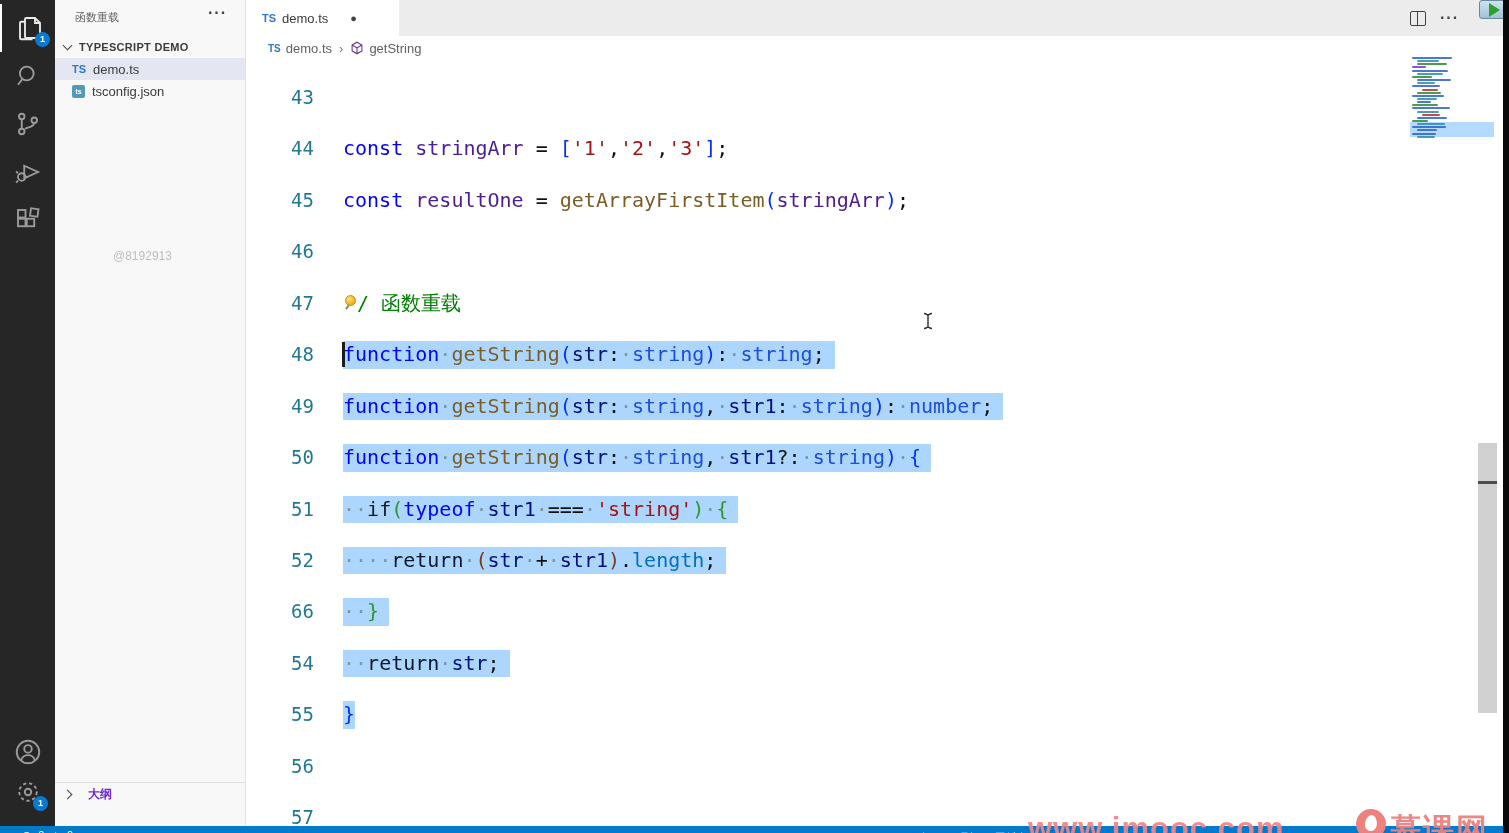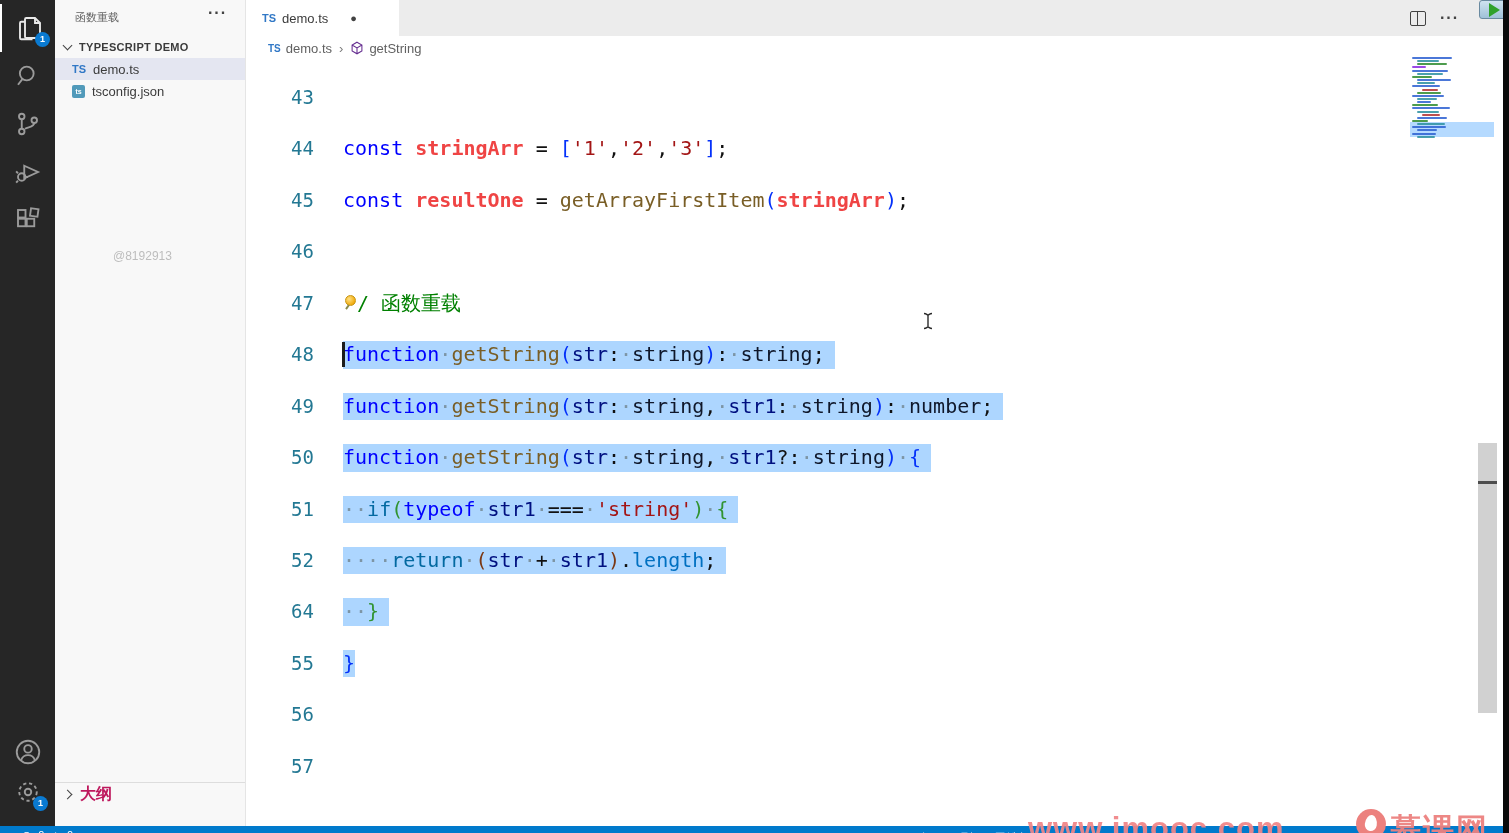--- a/index.html
+++ b/index.html
@@ -23,21 +23,21 @@
   .sb-section{position:absolute;left:0;top:36px;width:100%;height:22px;display:flex;align-items:center;font-size:11px;font-weight:bold;color:#3b3b3b;letter-spacing:.3px;cursor:pointer;}
   .chev{display:inline-block;width:6px;height:6px;border-top:1.5px solid #424242;border-right:1.5px solid #424242;}
   .chev.down{transform:rotate(135deg);margin:0 8px 3px 9px;}
   .chev.right{transform:rotate(45deg);margin:0 9px 0 9px;}
   .sb-file{position:absolute;left:0;width:100%;height:22px;display:flex;align-items:center;font-size:13px;color:#3b3b3b;cursor:pointer;}
   .sb-file.selected{background:#e4e6f1;}
   .ts-badge{color:#3178c6;font-size:11px;font-weight:bold;margin:0 7px 0 17px;}
   .tsconf-icon{display:inline-block;width:13px;height:13px;background:#519aba;border-radius:2px;color:#fff;
                font-size:7px;line-height:13px;text-align:center;font-weight:bold;margin:0 7px 0 17px;}
   .sb-mark{position:absolute;left:58px;top:249px;font-size:12px;color:#bdbdbd;}
-  .sb-panel{position:absolute;left:0;width:100%;height:22px;border-top:1px solid #ddd;display:flex;align-items:center;font-size:16px;font-weight:600;color:#be185d;cursor:pointer;}
+  .sb-panel{position:absolute;left:0;width:100%;height:22px;border-top:1px solid #ddd;display:flex;align-items:center;font-size:12px;font-weight:600;color:#6d28d9;cursor:pointer;gap:8px;}
   .sb-panel.p1{top:782px;}.sb-panel.p2{top:804px;margin-top:36px;}
 
   
   .egroup{position:absolute;left:246px;top:0;width:1263px;height:826px;background:#fff;}
   .tabbar{position:absolute;left:0;top:0;width:100%;height:36px;background:#ececec;}
   .tab{position:absolute;left:0;top:0;width:153px;height:36px;background:#fff;display:flex;align-items:center;cursor:pointer;}
   .tab .ts-badge{margin:0 6px 0 16px;font-size:11px;}
   .tab-label{font-size:13px;color:#3b3b3b;}
   .mod-dot{margin-left:22px;font-size:11px;color:#424242;}
   .tab-actions{position:absolute;right:8px;top:0;height:36px;display:flex;align-items:center;gap:14px;}
@@ -77,21 +77,21 @@
   .bstrip{position:absolute;left:1503px;top:0;width:6px;height:833px;background:#0a0a0a;}
   .status{position:absolute;left:0;top:826px;width:1503px;height:7px;background:#007acc;overflow:hidden;cursor:pointer;}
   .st-left{position:absolute;left:22px;top:3px;color:#fff;font-size:11px;letter-spacing:2px;}
   .st-sel{position:absolute;left:920px;top:4px;color:#fff;font-size:12px;}
   .wm-url{position:absolute;left:1028px;top:811px;font-size:31px;font-weight:bold;letter-spacing:1px;color:rgba(240,132,134,.93);white-space:nowrap;}
   .wm-logo{position:absolute;left:1356px;top:809px;display:flex;align-items:flex-start;}
   .flame{display:inline-block;width:30px;height:30px;border-radius:50%;background:#ec817e;position:relative;margin-right:4px;}
   .flame::after{content:"";position:absolute;left:9px;top:6px;width:12px;height:16px;background:#fff;border-radius:50% 50% 50% 50%/60% 60% 40% 40%;transform:rotate(8deg);}
   .brand{font-size:31px;font-weight:bold;color:rgba(236,129,126,.95);letter-spacing:2px;white-space:nowrap;}
 </style>
-<style>.tk-kw{color:#0000ff;}.tk-ctrl{color:#0369a1;}.tk-fn{color:#795e26;}.tk-var{color:#001080;}.tk-cvar{color:#ef4444;font-weight:bold;}.tk-type{color:#0f172a;}.tk-str{color:#a31515;}.tk-pn{color:#111111;}.tk-op{color:#111111;}.tk-cmt{color:#008000;}.tk-br1{color:#0431fa;}.tk-br2{color:#319331;}.tk-br3{color:#7b3814;}.tk-prop{color:#0070c1;}.ln{color:#237893;}</style></head>
+<style>.tk-kw{color:#0000ff;}.tk-ctrl{color:#0f172a;}.tk-fn{color:#795e26;}.tk-var{color:#001080;}.tk-cvar{color:#4c1d95;}.tk-type{color:#1d4ed8;}.tk-str{color:#a31515;}.tk-pn{color:#111111;}.tk-op{color:#111111;}.tk-cmt{color:#008000;}.tk-br1{color:#0431fa;}.tk-br2{color:#319331;}.tk-br3{color:#7b3814;}.tk-prop{color:#0070c1;}.ln{color:#237893;}</style></head>
 <body>
 
 <div class="screen">
 
   <div class="abar">
     <div class="ab-item active" style="top:4px">
       <svg width="30" height="30" viewBox="0 0 24 24">
         <path d="M9 4h7l4 4v11a1 1 0 0 1-1 1H9a1 1 0 0 1-1-1V5a1 1 0 0 1 1-1z"></path>
         <path d="M16 4v4h4"></path>
           <path d="M8 7H5a1 1 0 0 0-1 1v12a1 1 0 0 0 1 1h9"></path>
@@ -200,21 +200,22 @@
         <div class="cl"><span class="ln">43</span><span class="lt"></span></div>
         <div class="cl"><span class="ln">44</span><span class="lt"><span class="tk-kw">const</span><span class="tk-sp"> </span><span class="tk-cvar">stringArr</span><span class="tk-sp"> </span><span class="tk-op">=</span><span class="tk-sp"> </span><span class="tk-br1">[</span><span class="tk-str">'1'</span><span class="tk-pn">,</span><span class="tk-str">'2'</span><span class="tk-pn">,</span><span class="tk-str">'3'</span><span class="tk-br1">]</span><span class="tk-pn">;</span></span></div>
         <div class="cl"><span class="ln">45</span><span class="lt"><span class="tk-kw">const</span><span class="tk-sp"> </span><span class="tk-cvar">resultOne</span><span class="tk-sp"> </span><span class="tk-op">=</span><span class="tk-sp"> </span><span class="tk-fn">getArrayFirstItem</span><span class="tk-br1">(</span><span class="tk-cvar">stringArr</span><span class="tk-br1">)</span><span class="tk-pn">;</span></span></div>
         <div class="cl"><span class="ln">46</span><span class="lt"></span></div>
         <div class="cl"><span class="ln">47</span><span class="lt"><span class="bulb"></span><span class="tk-cmt">/ 函数重载</span></span></div>
         <div class="cl"><span class="ln">48</span><span class="lt sel"><span class="caret"></span><span class="tk-kw">function</span><span class="tk-ws">·</span><span class="tk-fn">getString</span><span class="tk-br1">(</span><span class="tk-var">str</span><span class="tk-pn">:</span><span class="tk-ws">·</span><span class="tk-type">string</span><span class="tk-br1">)</span><span class="tk-pn">:</span><span class="tk-ws">·</span><span class="tk-type">string</span><span class="tk-pn">;</span><span class="nl"></span></span></div>
         <div class="cl"><span class="ln">49</span><span class="lt sel"><span class="tk-kw">function</span><span class="tk-ws">·</span><span class="tk-fn">getString</span><span class="tk-br1">(</span><span class="tk-var">str</span><span class="tk-pn">:</span><span class="tk-ws">·</span><span class="tk-type">string</span><span class="tk-pn">,</span><span class="tk-ws">·</span><span class="tk-var">str1</span><span class="tk-pn">:</span><span class="tk-ws">·</span><span class="tk-type">string</span><span class="tk-br1">)</span><span class="tk-pn">:</span><span class="tk-ws">·</span><span class="tk-type">number</span><span class="tk-pn">;</span><span class="nl"></span></span></div>
         <div class="cl"><span class="ln">50</span><span class="lt sel"><span class="tk-kw">function</span><span class="tk-ws">·</span><span class="tk-fn">getString</span><span class="tk-br1">(</span><span class="tk-var">str</span><span class="tk-pn">:</span><span class="tk-ws">·</span><span class="tk-type">string</span><span class="tk-pn">,</span><span class="tk-ws">·</span><span class="tk-var">str1</span><span class="tk-pn">?:</span><span class="tk-ws">·</span><span class="tk-type">string</span><span class="tk-br1">)</span><span class="tk-ws">·</span><span class="tk-br1">{</span><span class="nl"></span></span></div>
         <div class="cl"><span class="ln">51</span><span class="lt sel"><span class="tk-ws">·</span><span class="tk-ws">·</span><span class="tk-ctrl">if</span><span class="tk-br2">(</span><span class="tk-kw">typeof</span><span class="tk-ws">·</span><span class="tk-var">str1</span><span class="tk-ws">·</span><span class="tk-op">===</span><span class="tk-ws">·</span><span class="tk-str">'string'</span><span class="tk-br2">)</span><span class="tk-ws">·</span><span class="tk-br2">{</span><span class="nl"></span></span></div>
         <div class="cl"><span class="ln">52</span><span class="lt sel"><span class="tk-ws">·</span><span class="tk-ws">·</span><span class="tk-ws">·</span><span class="tk-ws">·</span><span class="tk-ctrl">return</span><span class="tk-ws">·</span><span class="tk-br3">(</span><span class="tk-var">str</span><span class="tk-ws">·</span><span class="tk-op">+</span><span class="tk-ws">·</span><span class="tk-var">str1</span><span class="tk-br3">)</span><span class="tk-pn">.</span><span class="tk-prop">length</span><span class="tk-pn">;</span><span class="nl"></span></span></div>
-        <div class="cl"><span class="ln">64</span><span class="lt sel"><span class="tk-ws">·</span><span class="tk-ws">·</span><span class="tk-br2">}</span><span class="nl"></span></span></div>
+        <div class="cl"><span class="ln">66</span><span class="lt sel"><span class="tk-ws">·</span><span class="tk-ws">·</span><span class="tk-br2">}</span><span class="nl"></span></span></div>
+        <div class="cl"><span class="ln">54</span><span class="lt sel"><span class="tk-ws">·</span><span class="tk-ws">·</span><span class="tk-ctrl">return</span><span class="tk-ws">·</span><span class="tk-var">str</span><span class="tk-pn">;</span><span class="nl"></span></span></div>
         <div class="cl"><span class="ln">55</span><span class="lt sel"><span class="tk-br1">}</span></span></div>
         <div class="cl"><span class="ln">56</span><span class="lt"></span></div>
         <div class="cl"><span class="ln">57</span><span class="lt"></span></div>
       </div>
 
     <div class="minimap" id="minimap">
         <div class="mm-band" style="top: 67px; height: 15px;"></div>
         <div class="mm-bar" style="left: 2px; top: 2px; width: 40px; background: rgb(44, 95, 209);"></div>
         <div class="mm-bar" style="left: 7px; top: 5.15px; width: 22px; background: rgb(42, 143, 160);"></div>
         <div class="mm-bar" style="left: 7px; top: 8.3px; width: 30px; background: rgb(46, 139, 46);"></div>

